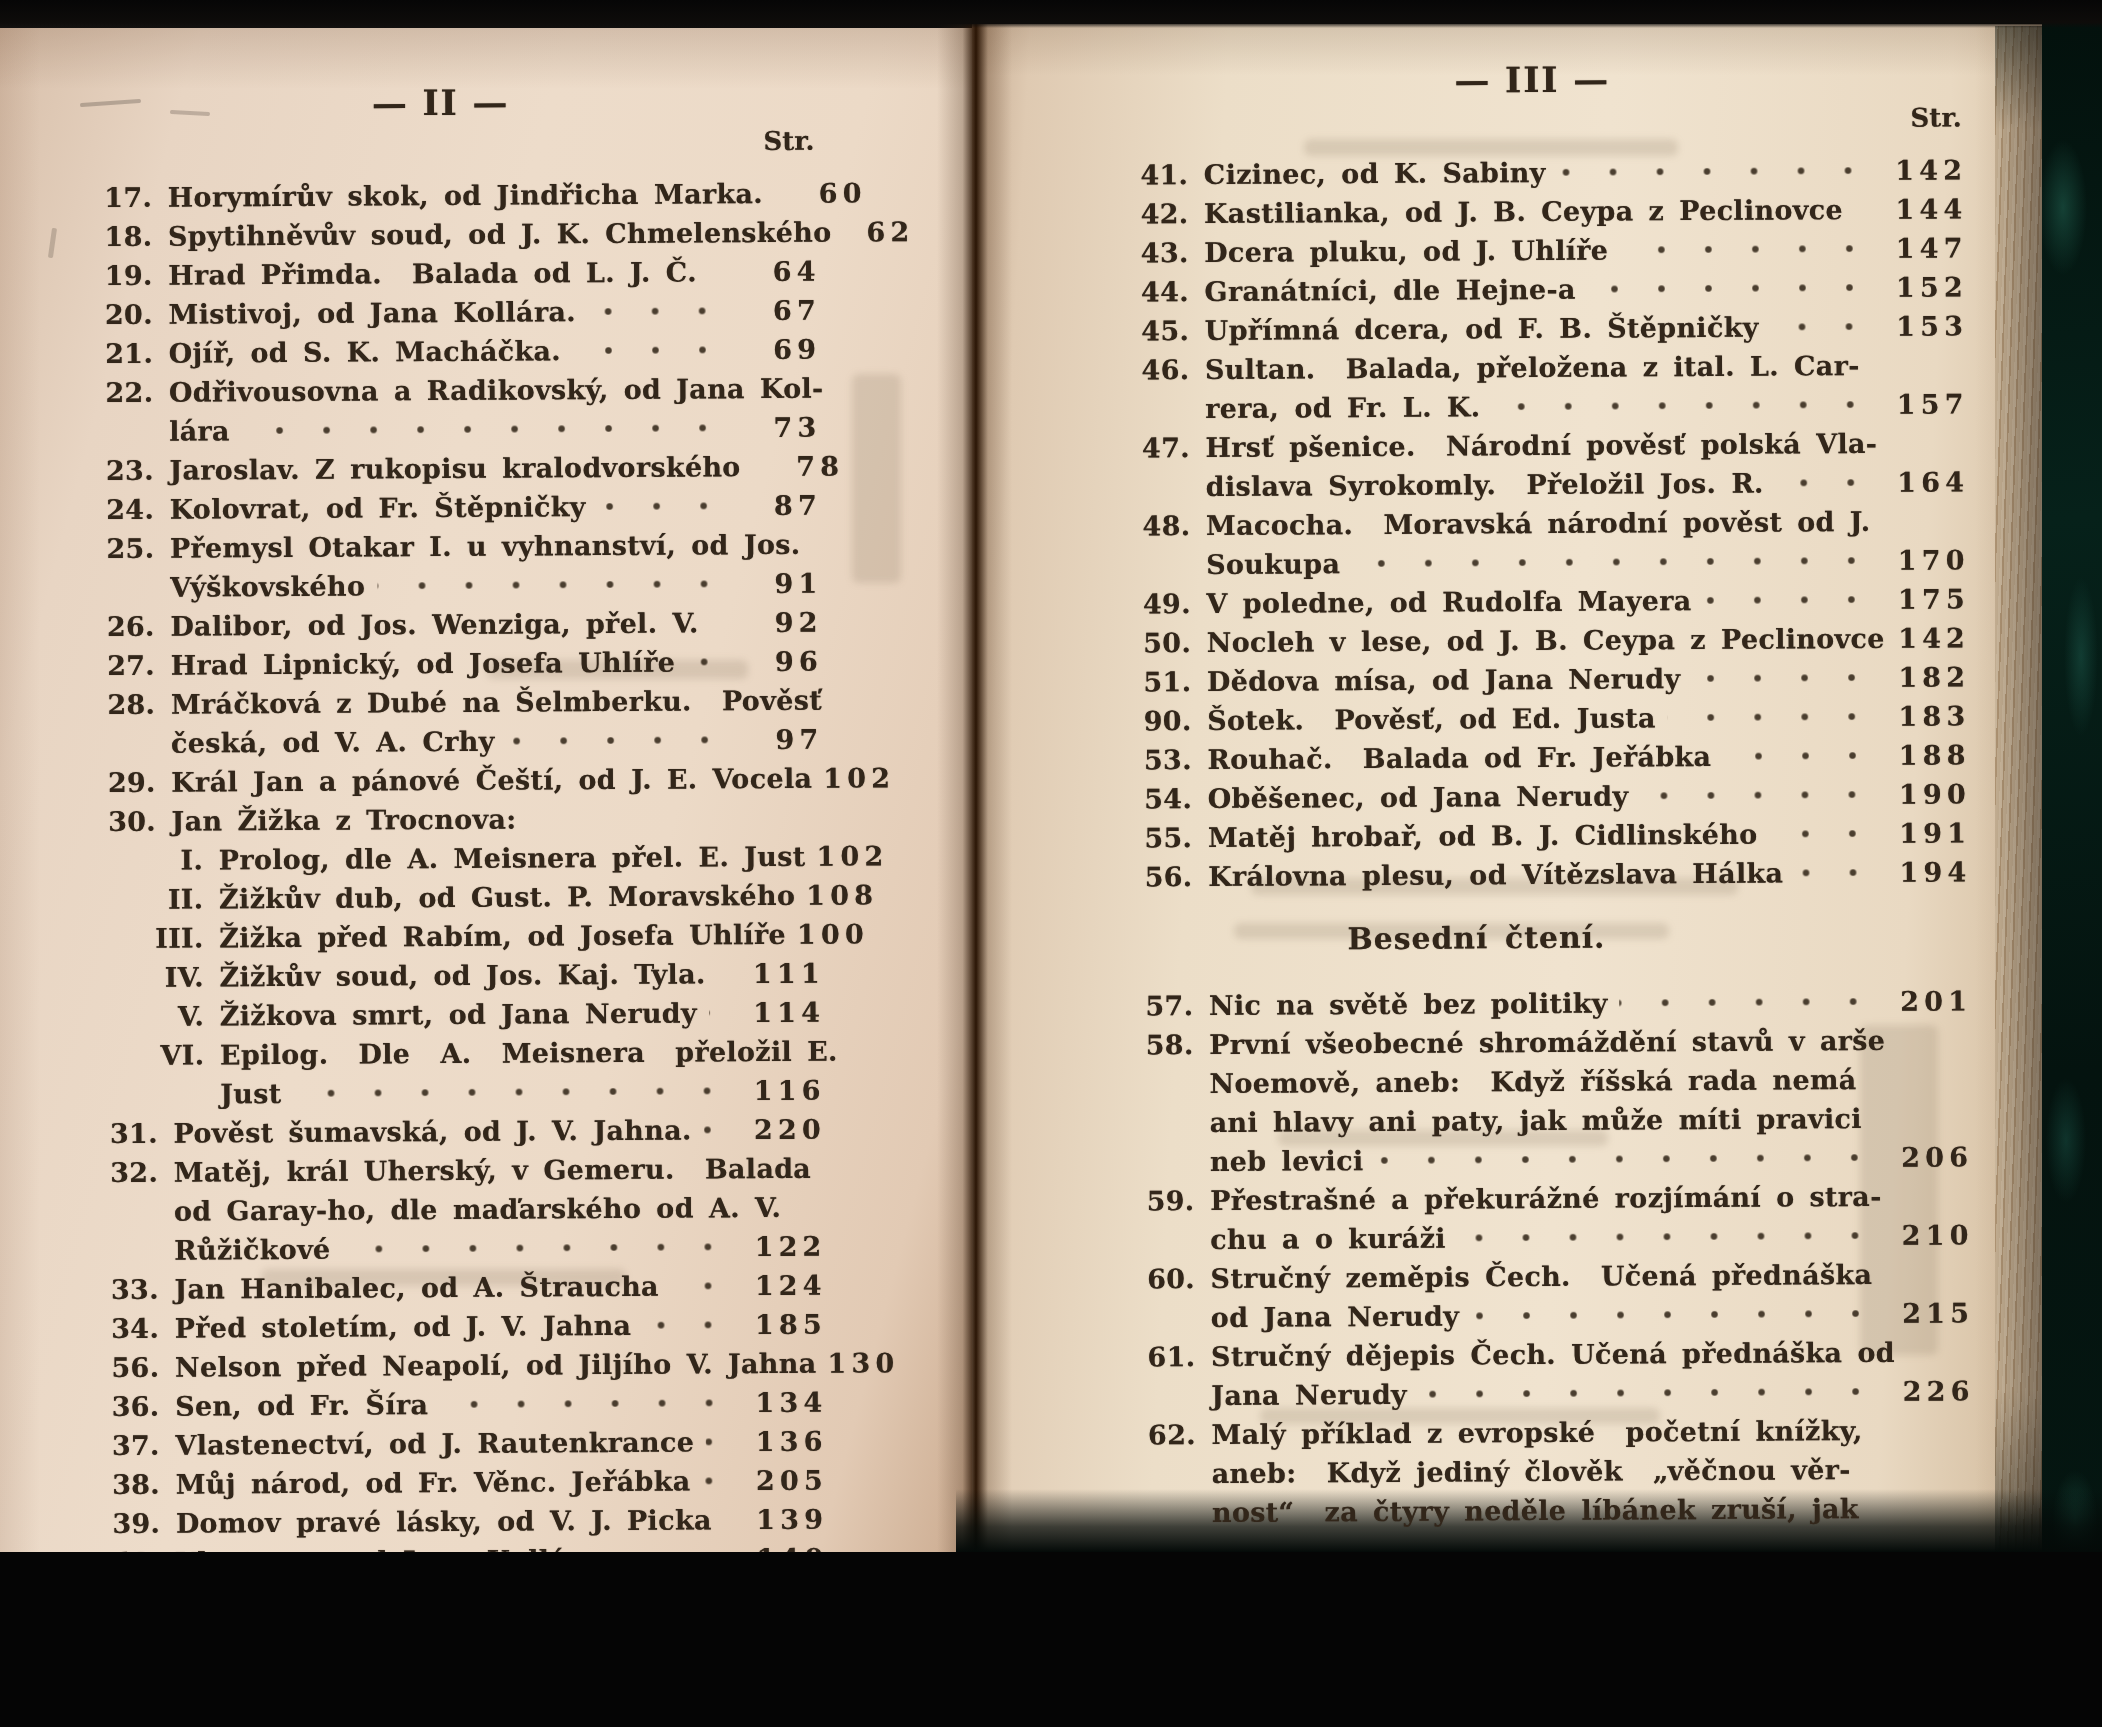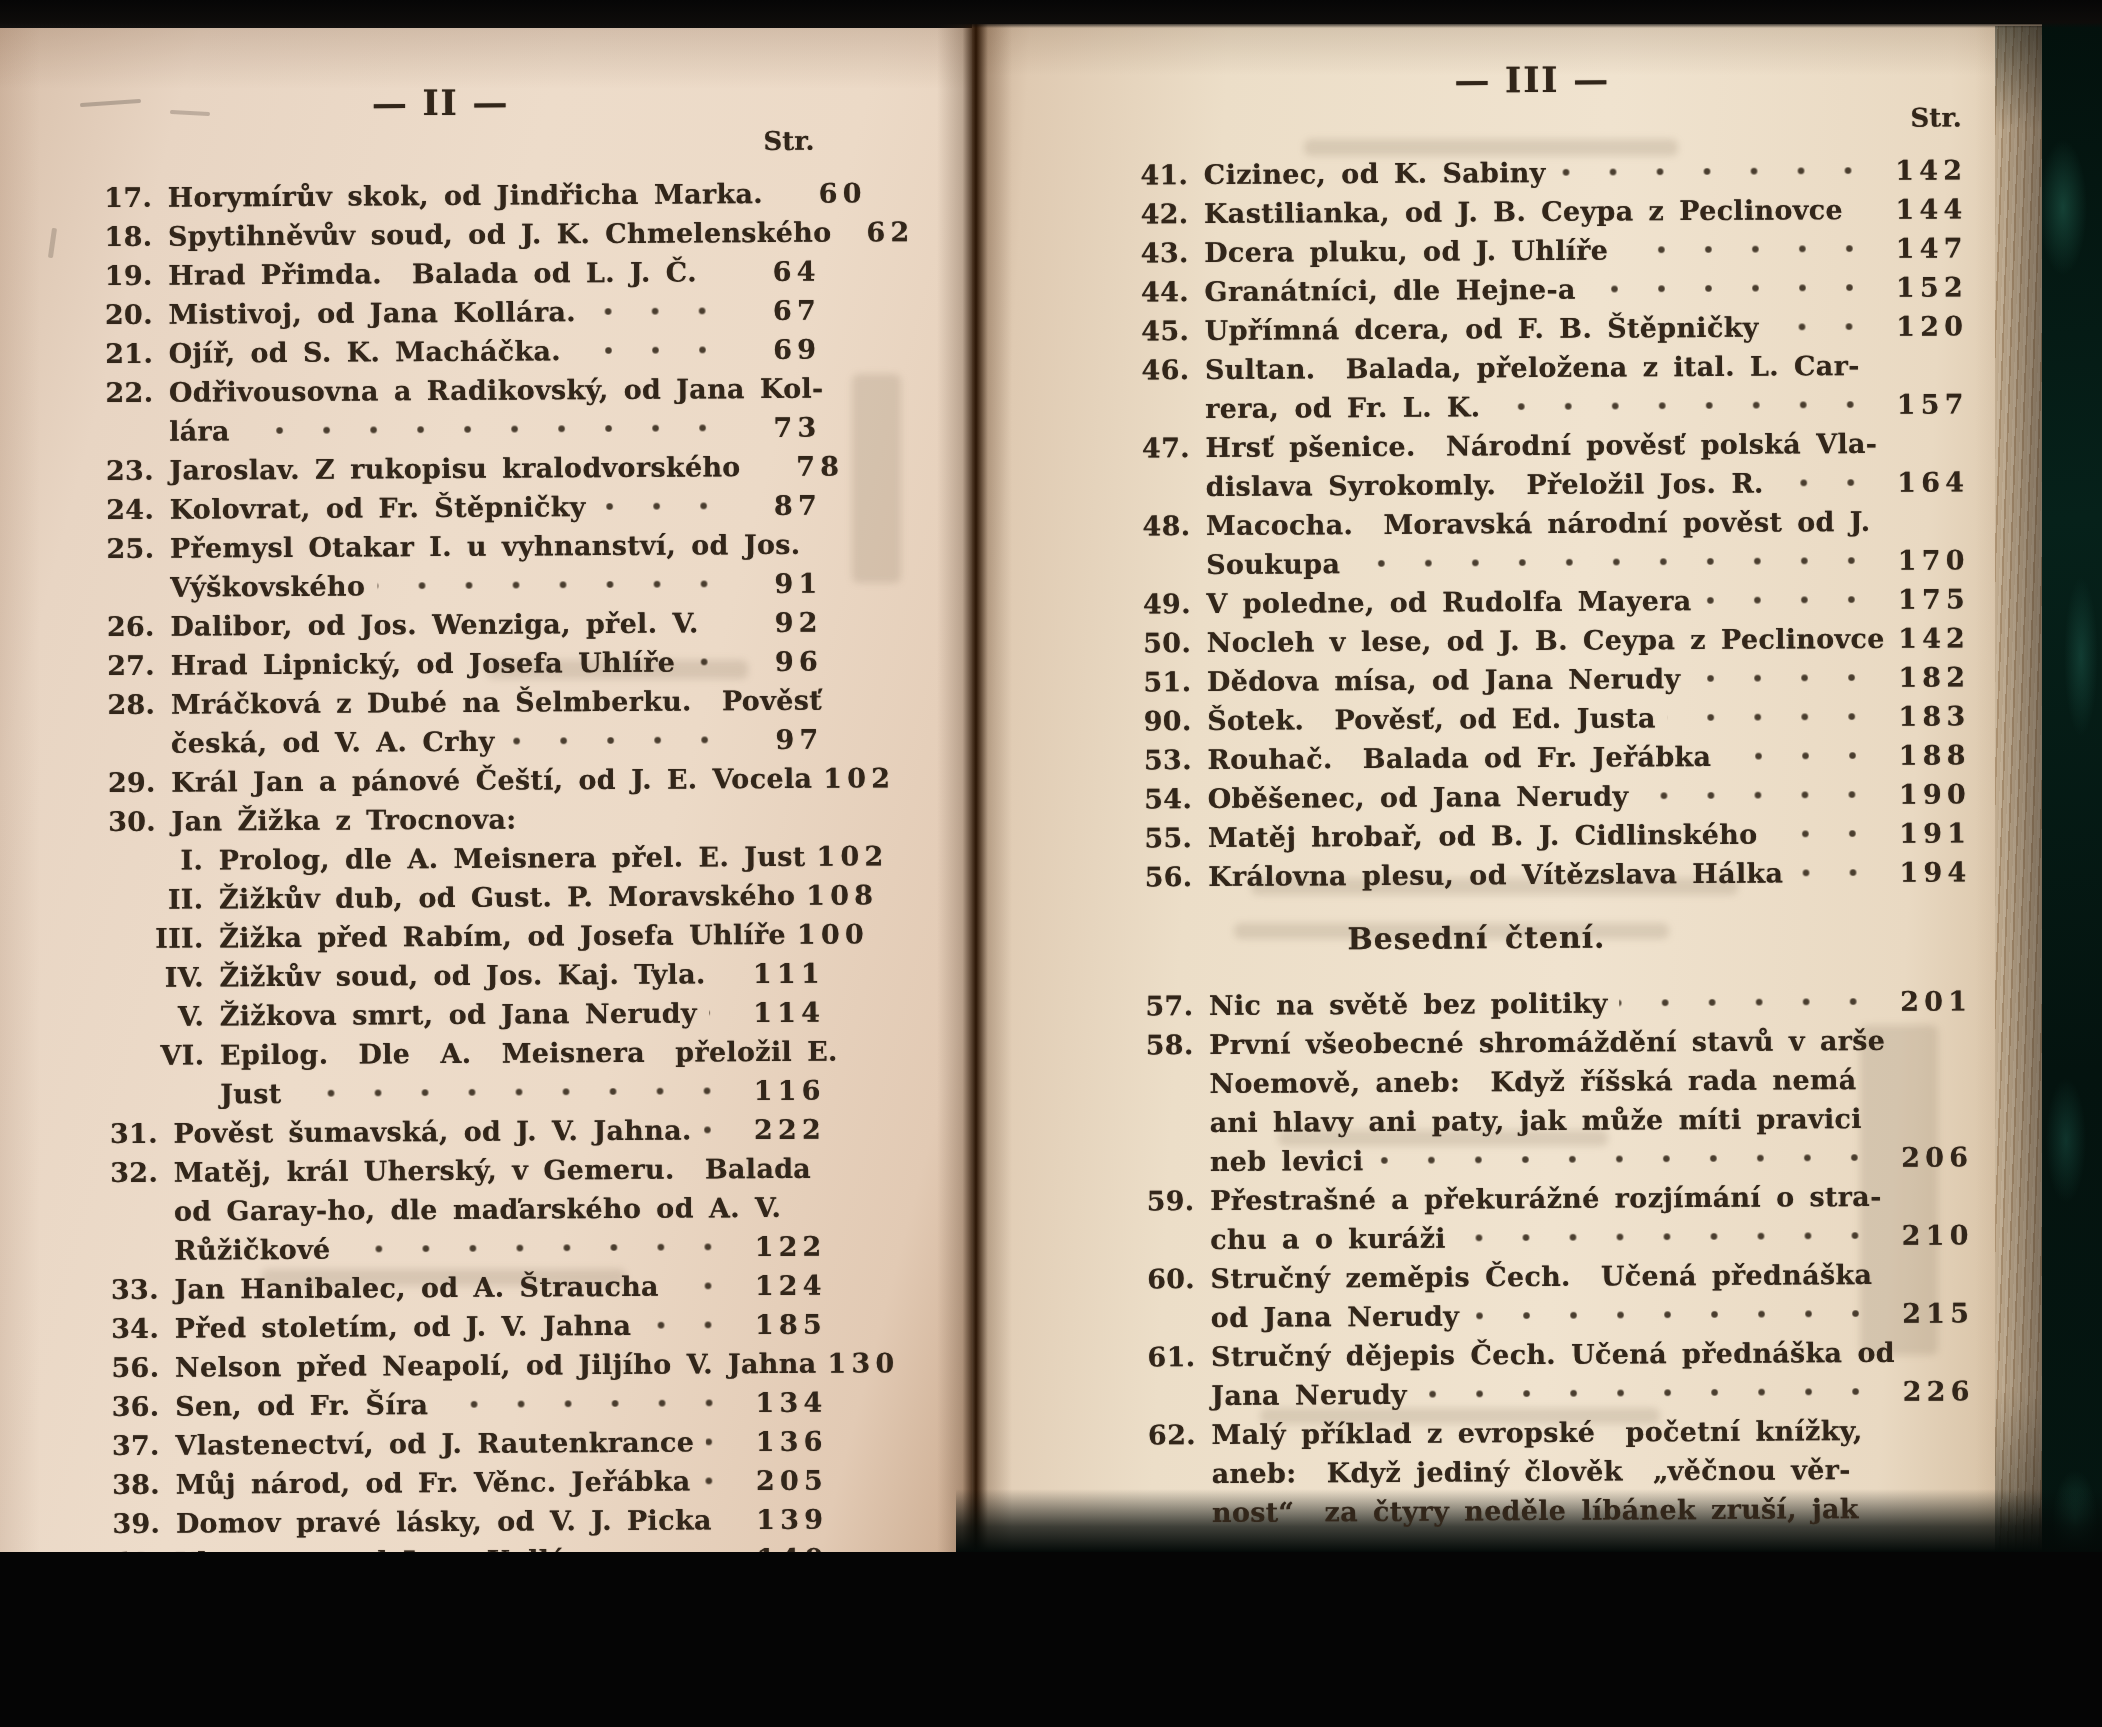--- a/index.html
+++ b/index.html
@@ -271,21 +271,21 @@
             <span class="txt">Just</span>
             <span class="leader"></span>
             <span class="pg">116</span>
           </div>
         </div>
         <div class="entry">
           <div class="line">
             <span class="num">31.</span>
             <span class="txt">Pověst šumavská, od J. V. Jahna.</span>
             <span class="leader"></span>
-            <span class="pg">222</span>
+            <span class="pg">220</span>
           </div>
         </div>
         <div class="entry">
           <div class="line">
             <span class="num">32.</span>
             <span class="txt">Matěj, král Uherský, v Gemeru.  Balada</span>
             <span class="leader empty"></span>
           </div>
           <div class="line">
             <span class="num"></span>
@@ -400,21 +400,21 @@
             <span class="txt">Granátníci, dle Hejne-a</span>
             <span class="leader"></span>
             <span class="pg">152</span>
           </div>
         </div>
         <div class="entry">
           <div class="line">
             <span class="num">45.</span>
             <span class="txt">Upřímná dcera, od F. B. Štěpničky</span>
             <span class="leader"></span>
-            <span class="pg">120</span>
+            <span class="pg">153</span>
           </div>
         </div>
         <div class="entry">
           <div class="line">
             <span class="num">46.</span>
             <span class="txt">Sultan.  Balada, přeložena z ital. L. Car-</span>
             <span class="leader empty"></span>
           </div>
           <div class="line">
             <span class="num"></span>

